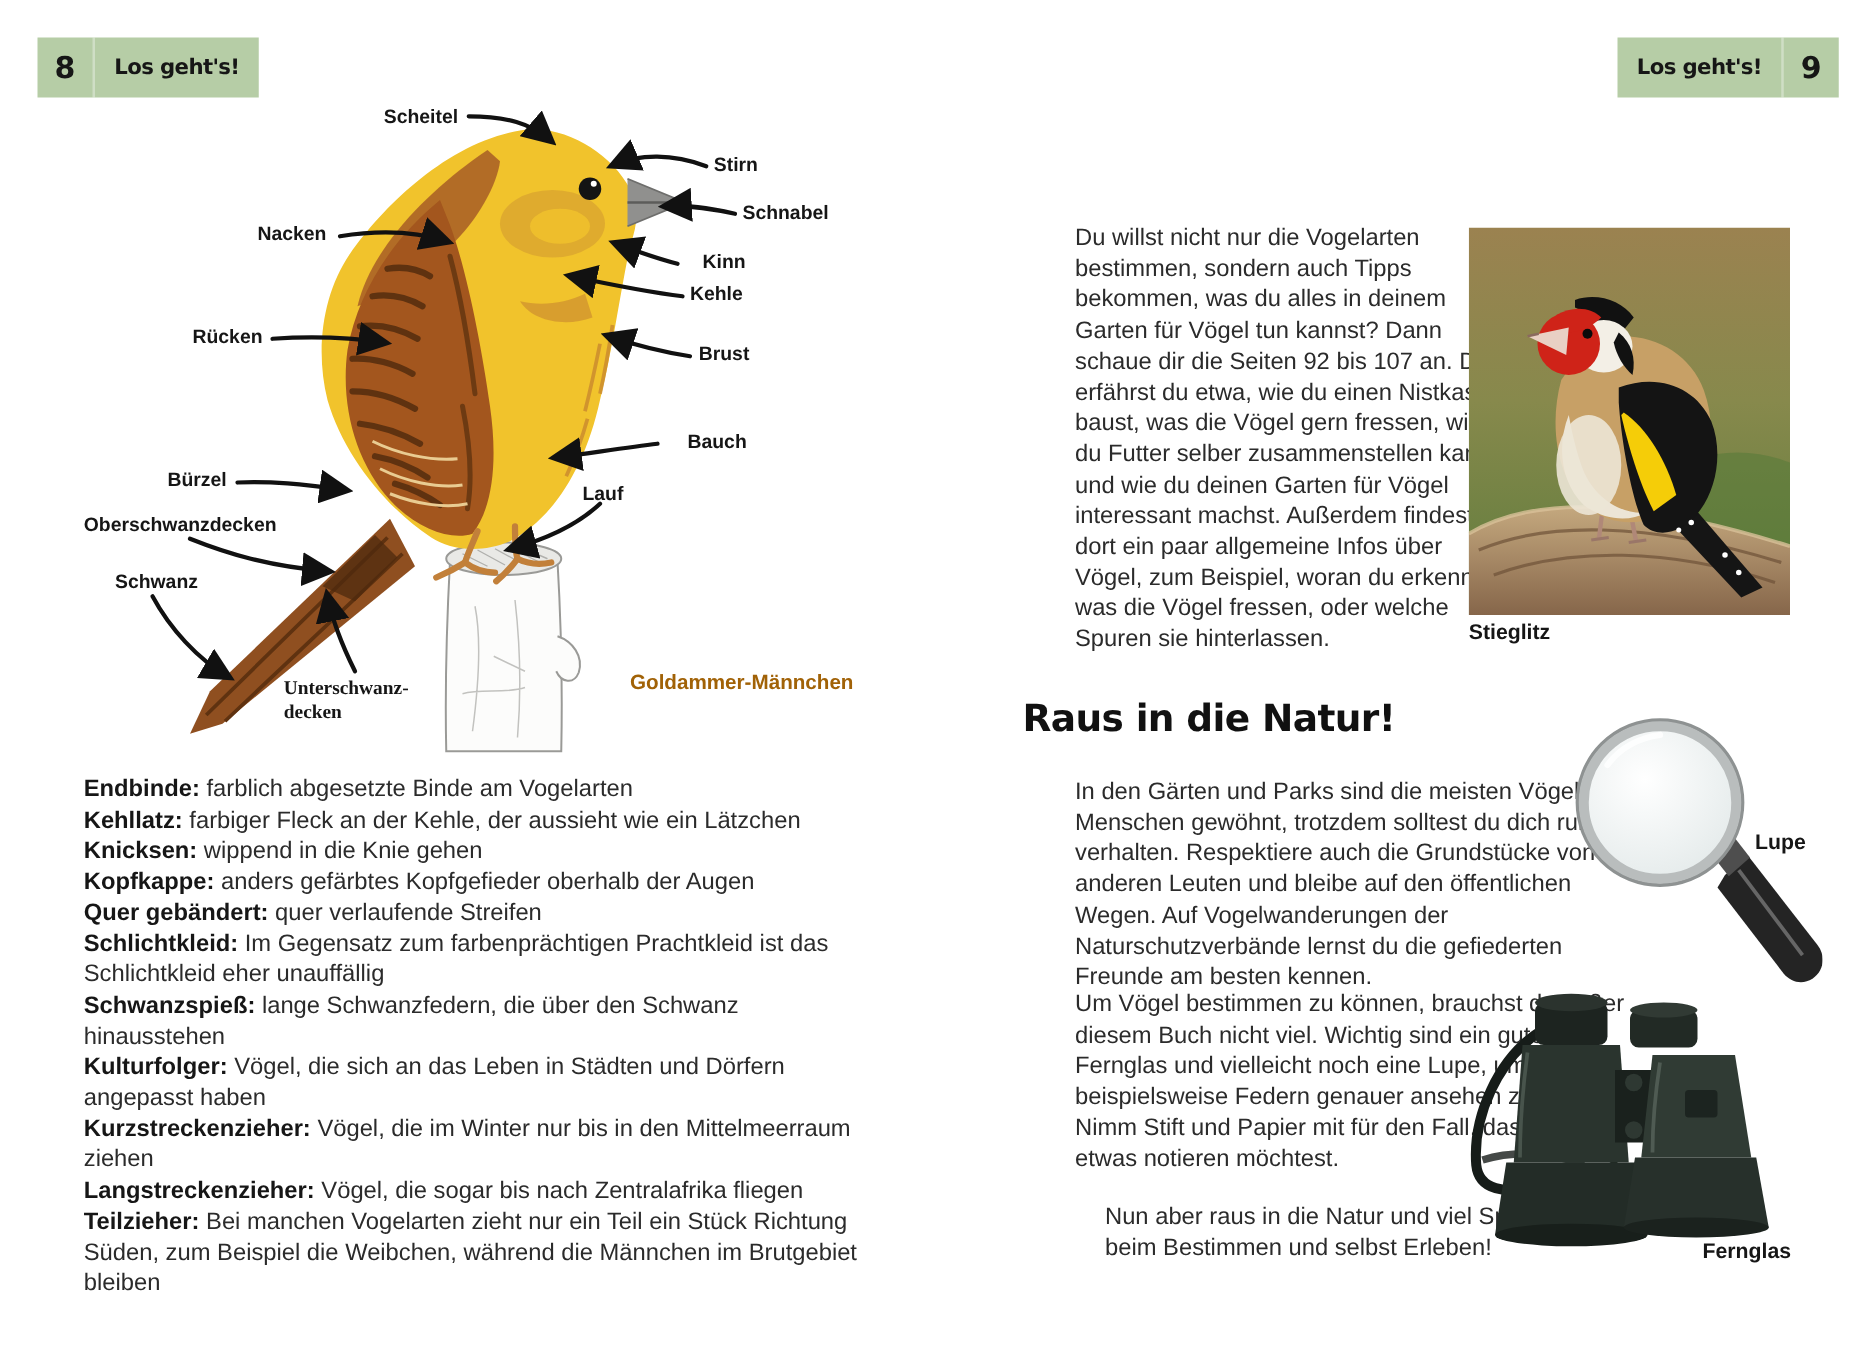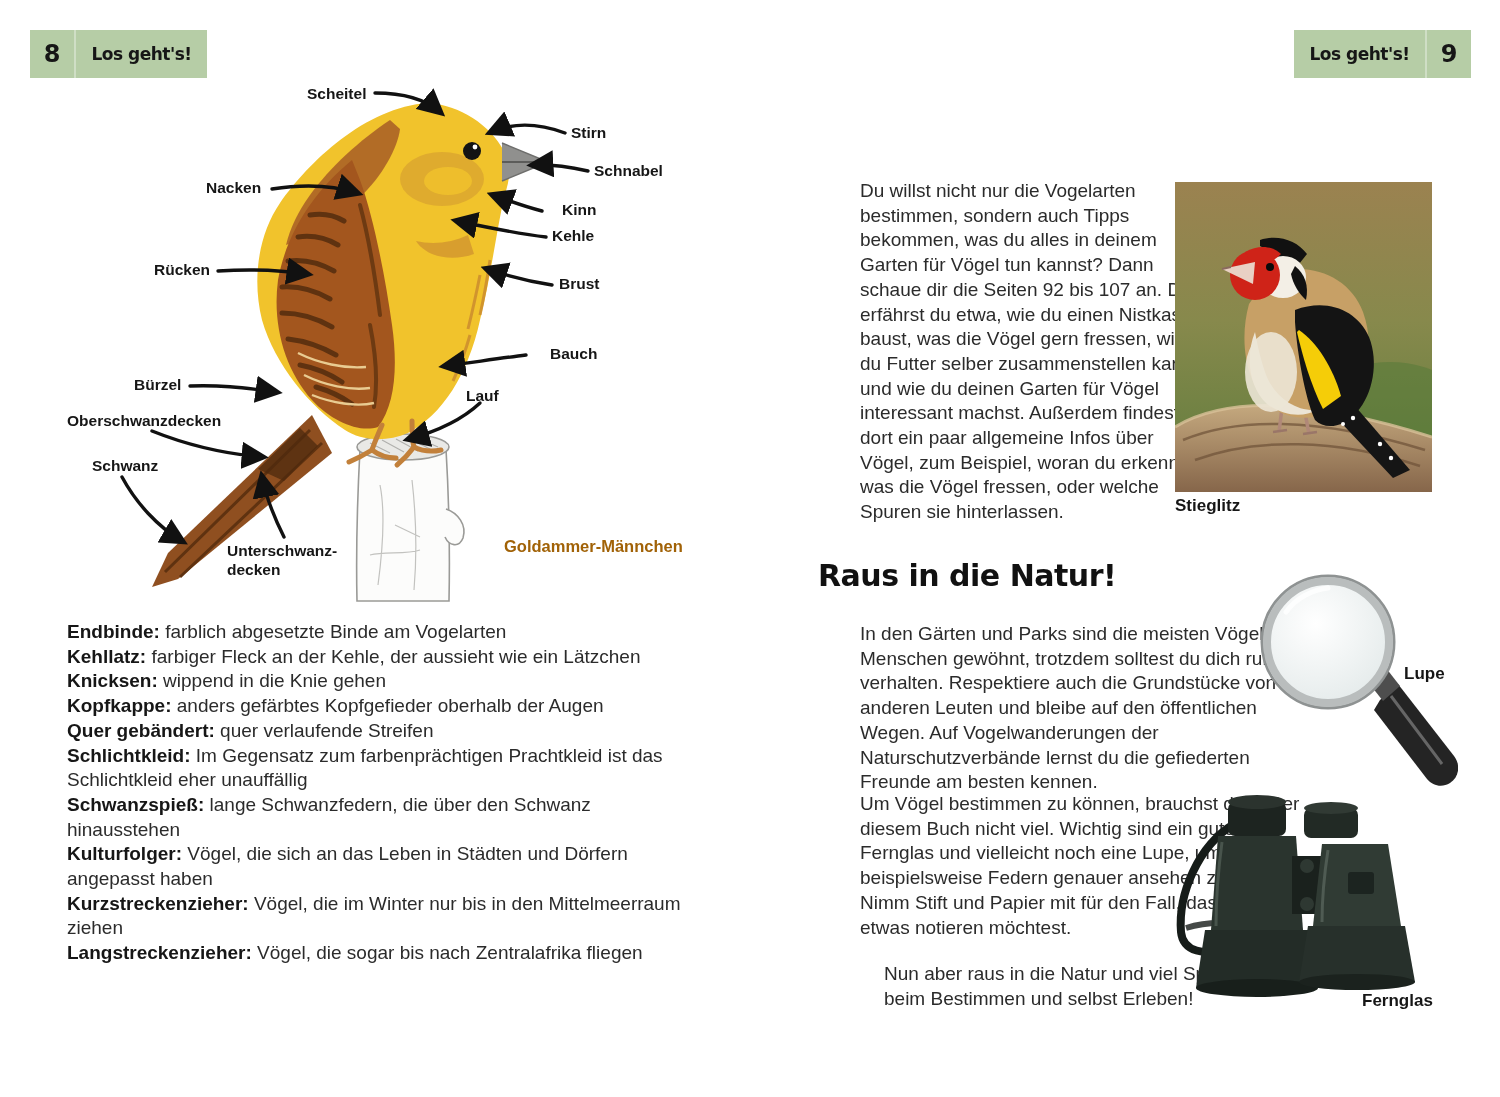--- a/index.html
+++ b/index.html
@@ -118,35 +118,36 @@
   <div class="lbl" style="left:206px;top:178px;">Nacken</div>
   <div class="lbl" style="left:516px;top:200px;margin-left:46px;">Kinn</div>
   <div class="lbl" style="left:552px;top:226px;">Kehle</div>
   <div class="lbl" style="left:154px;top:260px;">Rücken</div>
   <div class="lbl" style="left:559px;top:274px;">Brust</div>
   <div class="lbl" style="left:516px;top:344px;margin-left:34px;">Bauch</div>
   <div class="lbl" style="left:134px;top:375px;text-align:center;">Bürzel</div>
   <div class="lbl" style="left:466px;top:386px;">Lauf</div>
   <div class="lbl" style="left:67px;top:411px;">Oberschwanzdecken</div>
   <div class="lbl" style="left:92px;top:456px;">Schwanz</div>
-  <div class="lbl" style="left:227px;top:541px;">Unterschwanz-
+  <div class="lbl" style="left:227px;top:541px;font-family:Liberation Serif, serif;">Unterschwanz-
 decken</div>
   <div class="diagram-caption" style="left:504px;top:537px;">Goldammer-Männchen</div>
 
   <div class="glossary">
     <div><b>Endbinde:</b> <span>farblich abgesetzte Binde am Vogelarten</span></div>
     <div><b>Kehllatz:</b> <span>farbiger Fleck an der Kehle, der aussieht wie ein Lätzchen</span></div>
     <div><b>Knicksen:</b> <span>wippend in die Knie gehen</span></div>
     <div><b>Kopfkappe:</b> <span>anders gefärbtes Kopfgefieder oberhalb der Augen</span></div>
     <div><b>Quer gebändert:</b> <span>quer verlaufende Streifen</span></div>
     <div><b>Schlichtkleid:</b> <span>Im Gegensatz zum farbenprächtigen Prachtkleid ist das Schlichtkleid eher unauffällig</span></div>
     <div><b>Schwanzspieß:</b> <span>lange Schwanzfedern, die über den Schwanz hinausstehen</span></div>
     <div><b>Kulturfolger:</b> <span>Vögel, die sich an das Leben in Städten und Dörfern angepasst haben</span></div>
     <div><b>Kurzstreckenzieher:</b> <span>Vögel, die im Winter nur bis in den Mittelmeerraum ziehen</span></div>
     <div><b>Langstreckenzieher:</b> <span>Vögel, die sogar bis nach Zentralafrika fliegen</span></div>
+    <div><b>Teilzieher:</b> <span>Bei manchen Vogelarten zieht nur ein Teil ein Stück Richtung Süden, zum Beispiel die Weibchen, während die Männchen im Brutgebiet bleiben</span></div>
   </div>
 
   <div class="pagehead" style="left:1294px;background:#b6cda6;">
     <div class="cell-title">Los geht's!</div>
     <div class="divider"></div>
     <div class="cell-num">9</div>
   </div>
 
   <div class="para" style="left:818px;top:179px;width:350px;">Du willst nicht nur die Vogelarten bestimmen, sondern auch Tipps bekommen, was du alles in deinem Garten für Vögel tun kannst? Dann schaue dir die Seiten 92 bis 107 an. Dort erfährst du etwa, wie du einen Nistkasten baust, was die Vögel gern fressen, wie du Futter selber zusammenstellen kannst und wie du deinen Garten für Vögel interessant machst. Außerdem findest du dort ein paar allgemeine Infos über Vögel, zum Beispiel, woran du erkennst, was die Vögel fressen, oder welche Spuren sie hinterlassen.</div>
 

